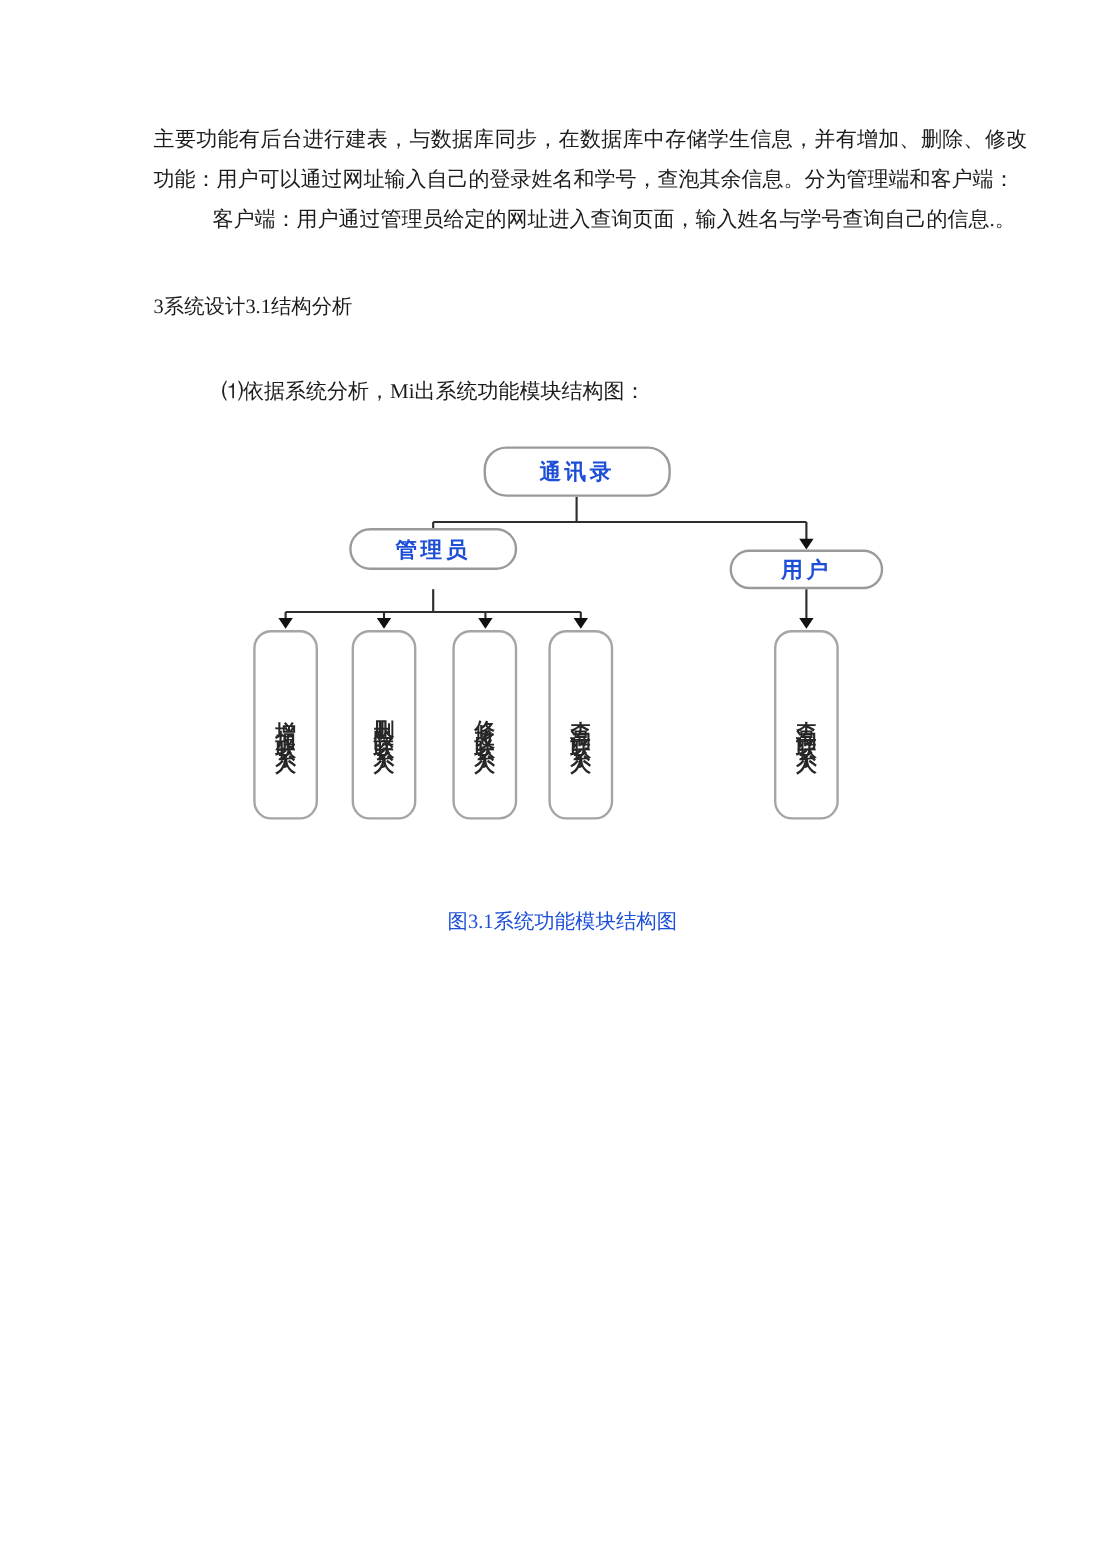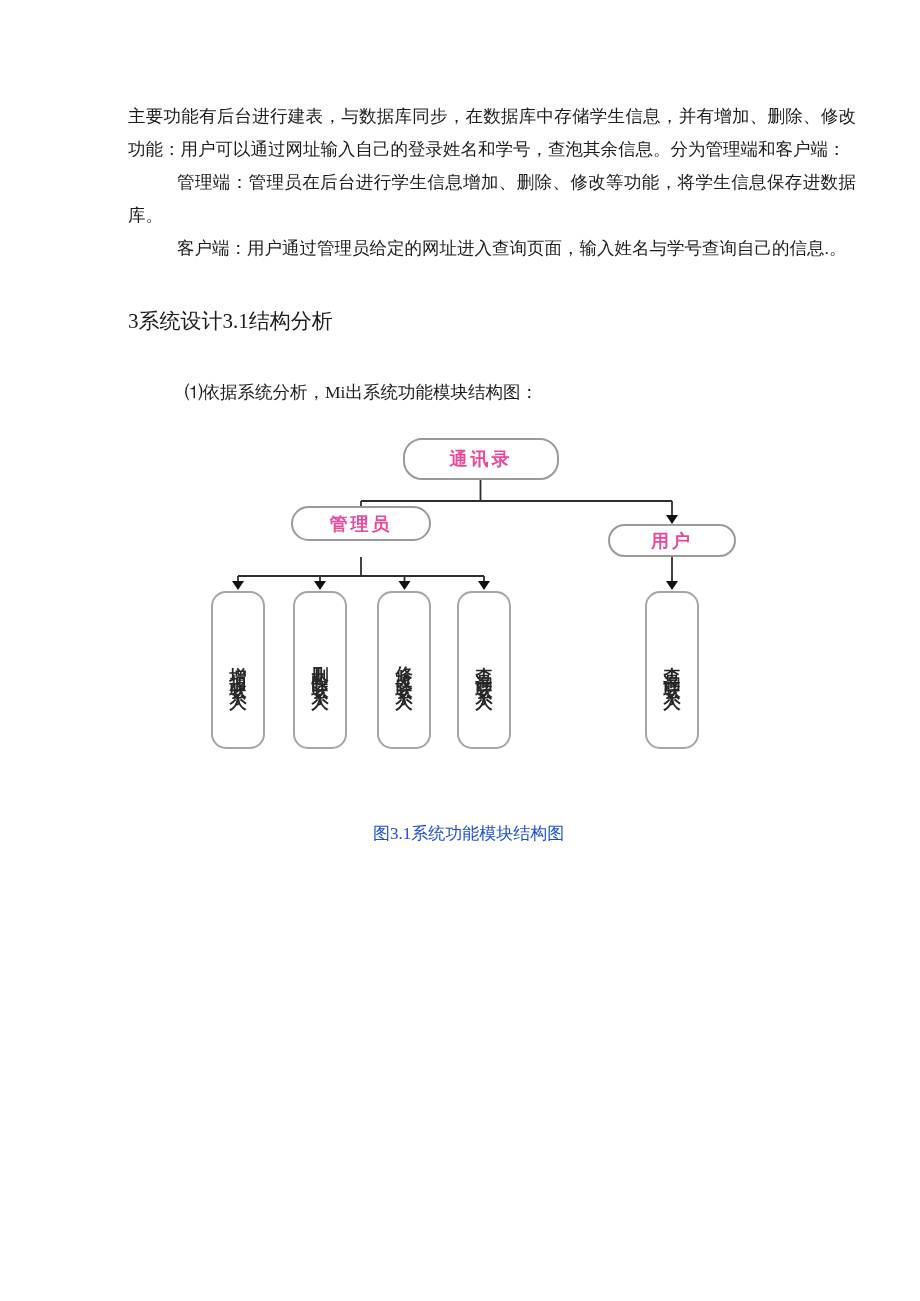--- a/index.html
+++ b/index.html
@@ -22,21 +22,21 @@
   }
   .para {
     margin: 0;
     text-align: justify;
   }
   .para.indent {
     text-indent: 49px;
   }
   .heading {
     margin: 40px 0 0 0;
-    font-size: 21px;
+    font-size: 17px;
     line-height: 33px;
   }
   .intro {
     margin: 38px 0 0 0;
     text-indent: 57px;
     font-size: 17.5px;
     line-height: 33px;
   }
   .diagram {
     position: relative;
@@ -50,21 +50,21 @@
     top: 0;
   }
   .node {
     position: absolute;
     background: #ffffff;
     border: 2px solid #9a9a9a;
     display: flex;
     align-items: center;
     justify-content: center;
     font-weight: bold;
-    color: #ec4899;
+    color: #1d4ed8;
     box-sizing: border-box;
   }
   .node.h {
     border-radius: 19px;
     font-size: 18px;
     letter-spacing: 3px;
   }
   .node.v {
     border-radius: 15px;
     width: 54px;
@@ -82,21 +82,20 @@
     font-size: 17px;
     line-height: 33px;
     color: #1d4ed8;
   }
 </style>
 </head>
 <body>
 
 <div class="content">
   <p class="para">主要功能有后台进行建表，与数据库同步，在数据库中存储学生信息，并有增加、删除、修改功能：用户可以通过网址输入自己的登录姓名和学号，查泡其余信息。分为管理端和客户端：</p>
-  <p class="para indent">管理端：管理员在后台进行学生信息增加、删除、修改等功能，将学生信息保存进数据库。</p>
   <p class="para indent">客户端：用户通过管理员给定的网址进入查询页面，输入姓名与学号查询自己的信息.。</p>
   <p class="heading">3系统设计3.1结构分析</p>
   <p class="intro">⑴依据系统分析，Mi出系统功能模块结构图：</p>
 </div>
 
 <div class="diagram">
   <svg width="920" height="330">
     <g stroke="#2e2e2e" stroke-width="1.8" fill="none">
 
       <path d="M480.5 49 V70"></path>

